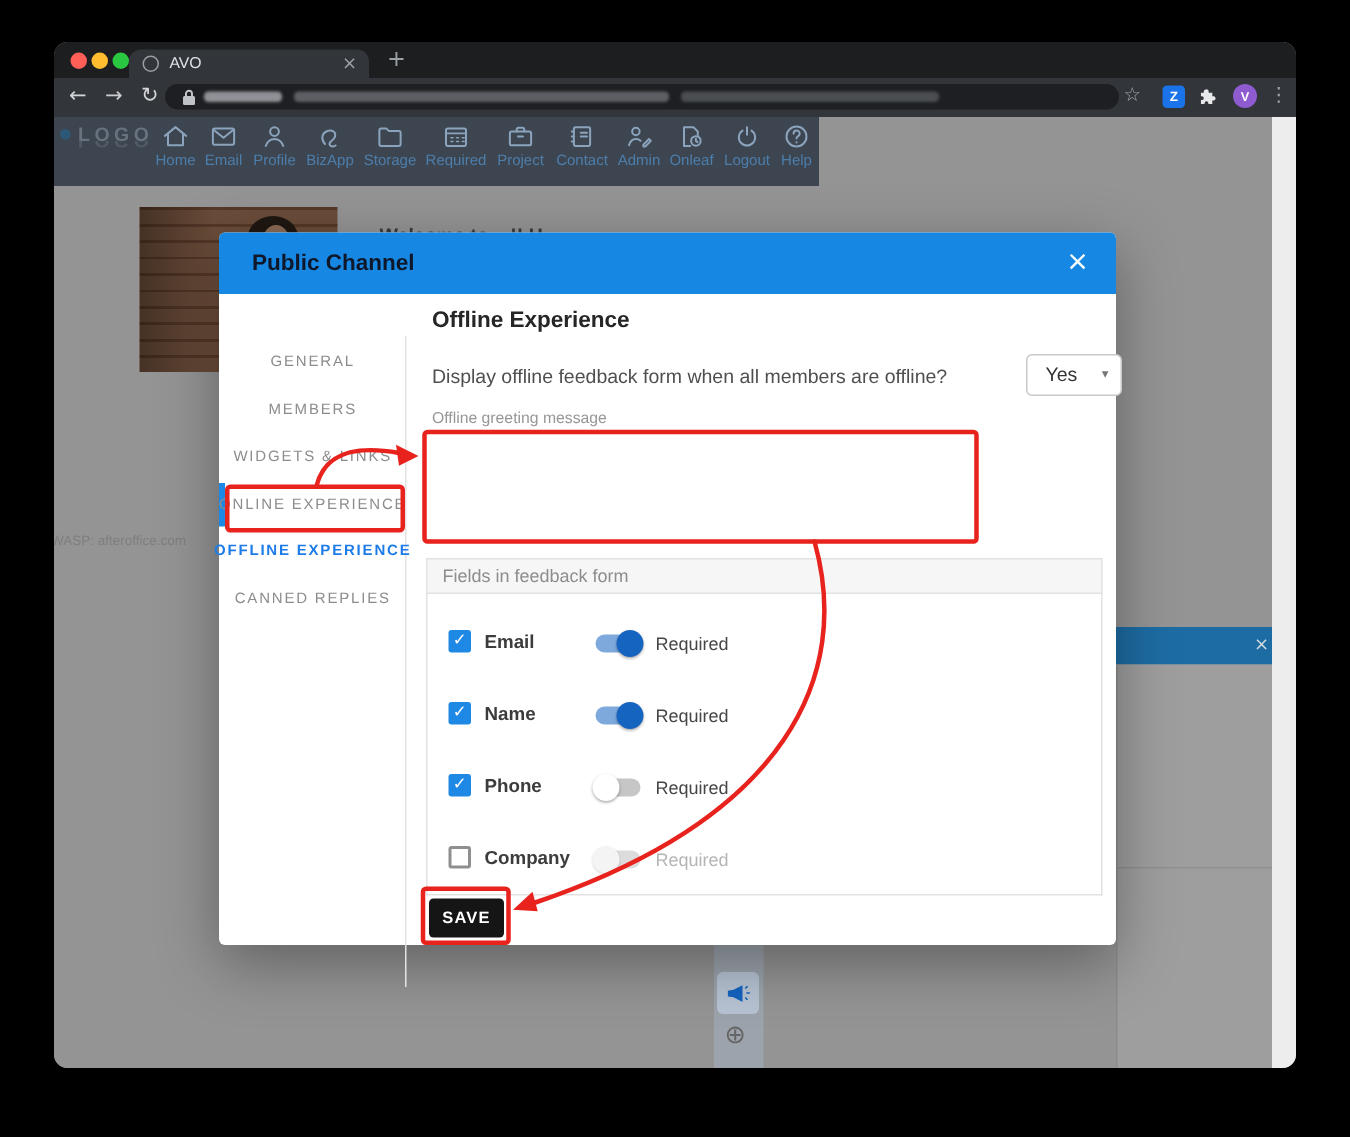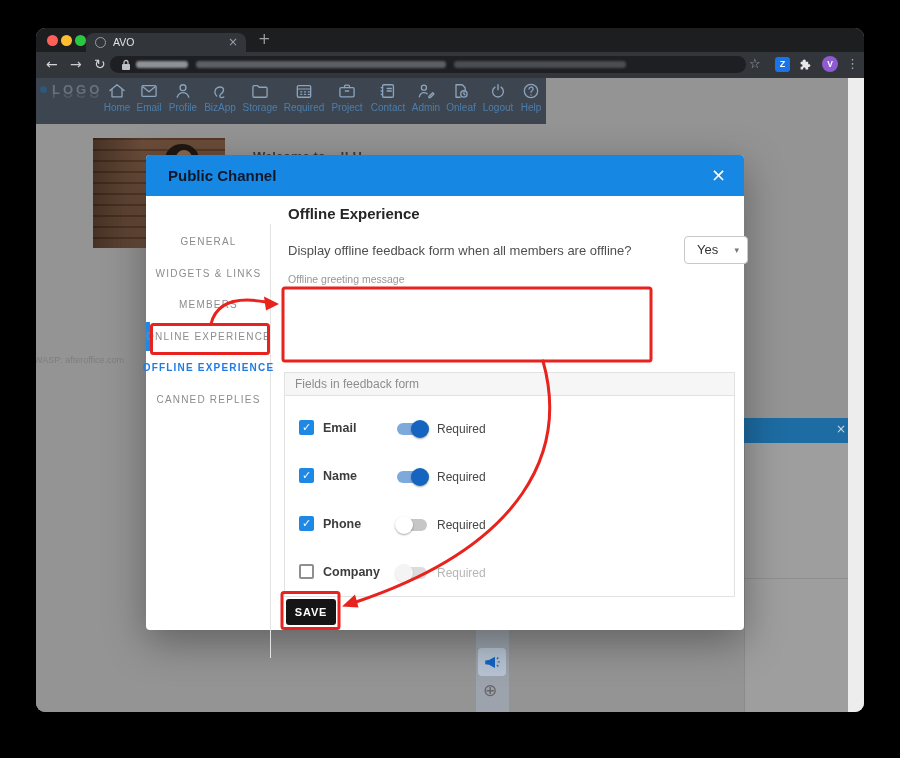--- a/index.html
+++ b/index.html
@@ -262,22 +262,22 @@
   </div>
 
   <div class="abs modal">
     <div class="abs modal-hdr">
       <span class="abs modal-title">Public Channel</span>
       <span class="abs modal-x glyph">×</span>
     </div>
     <div class="abs indicator"></div>
     <div class="abs sidebar" style="padding-top:2px;box-sizing:border-box;">
       <div class="stab">GENERAL</div>
+      <div class="stab">MEMBERS</div>
       <div class="stab">WIDGETS &amp; LINKS</div>
-      <div class="stab">MEMBERS</div>
       <div class="stab">ONLINE EXPERIENCE</div>
       <div class="stab active">OFFLINE EXPERIENCE</div>
       <div class="stab">CANNED REPLIES</div>
     </div>
 
     <div class="abs content">
       <span class="abs c-heading">Offline Experience</span>
       <span class="abs c-question">Display offline feedback form when all members are offline?</span>
       <div class="abs dropdown">
         <span class="abs dd-val">Yes</span>

